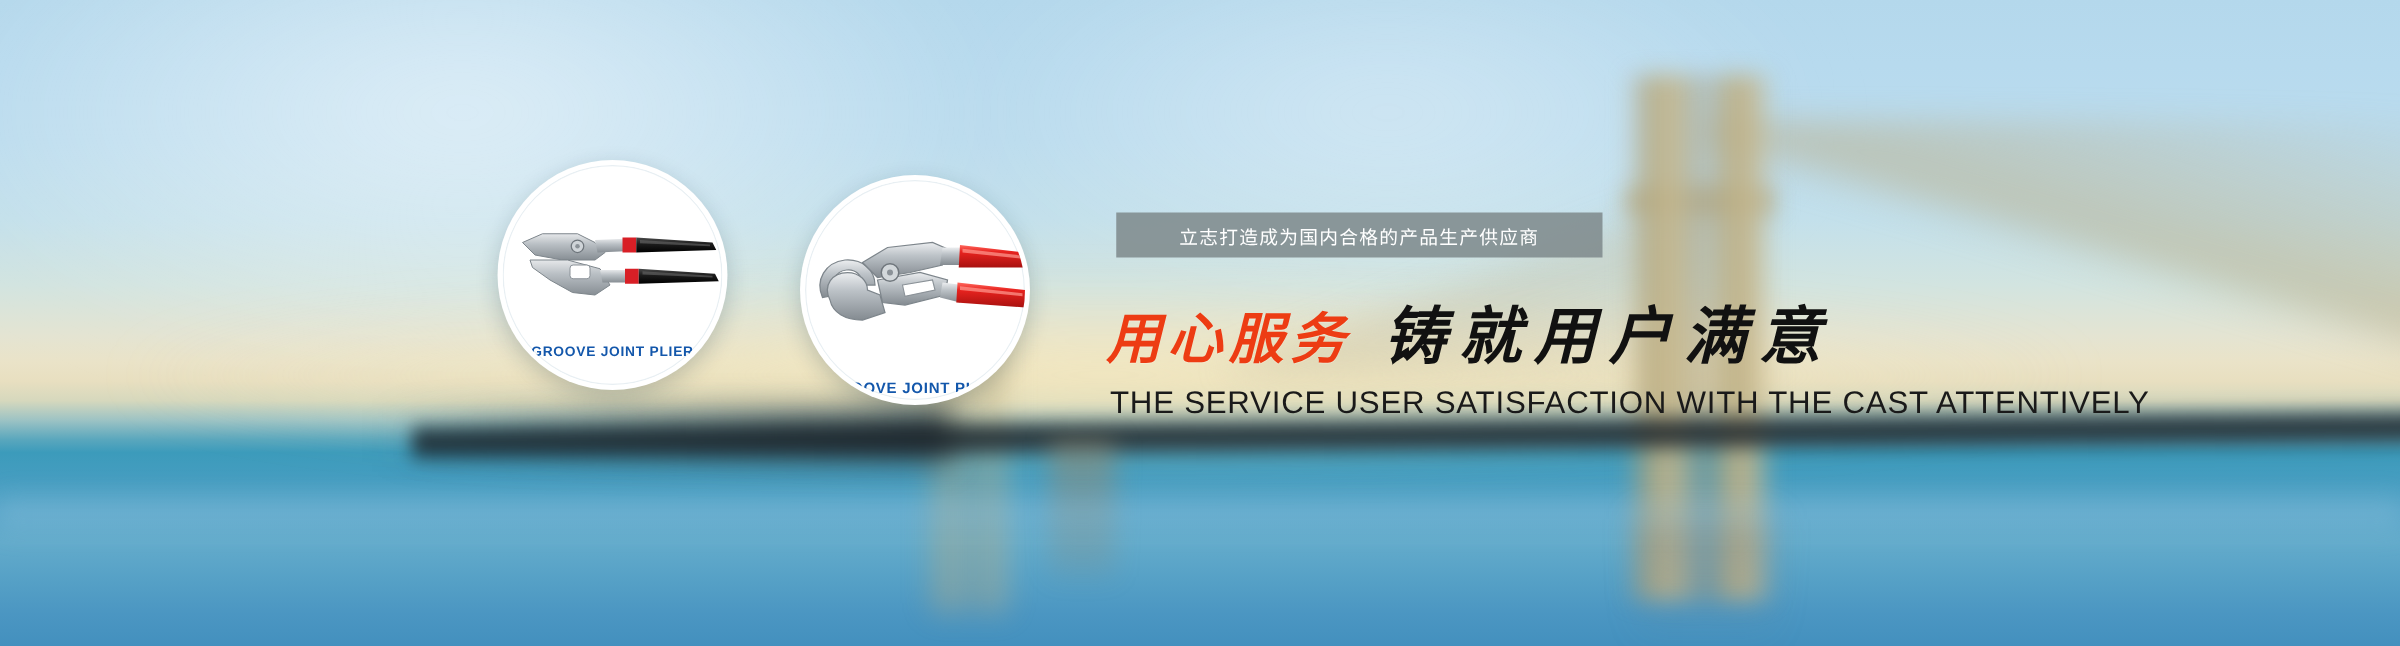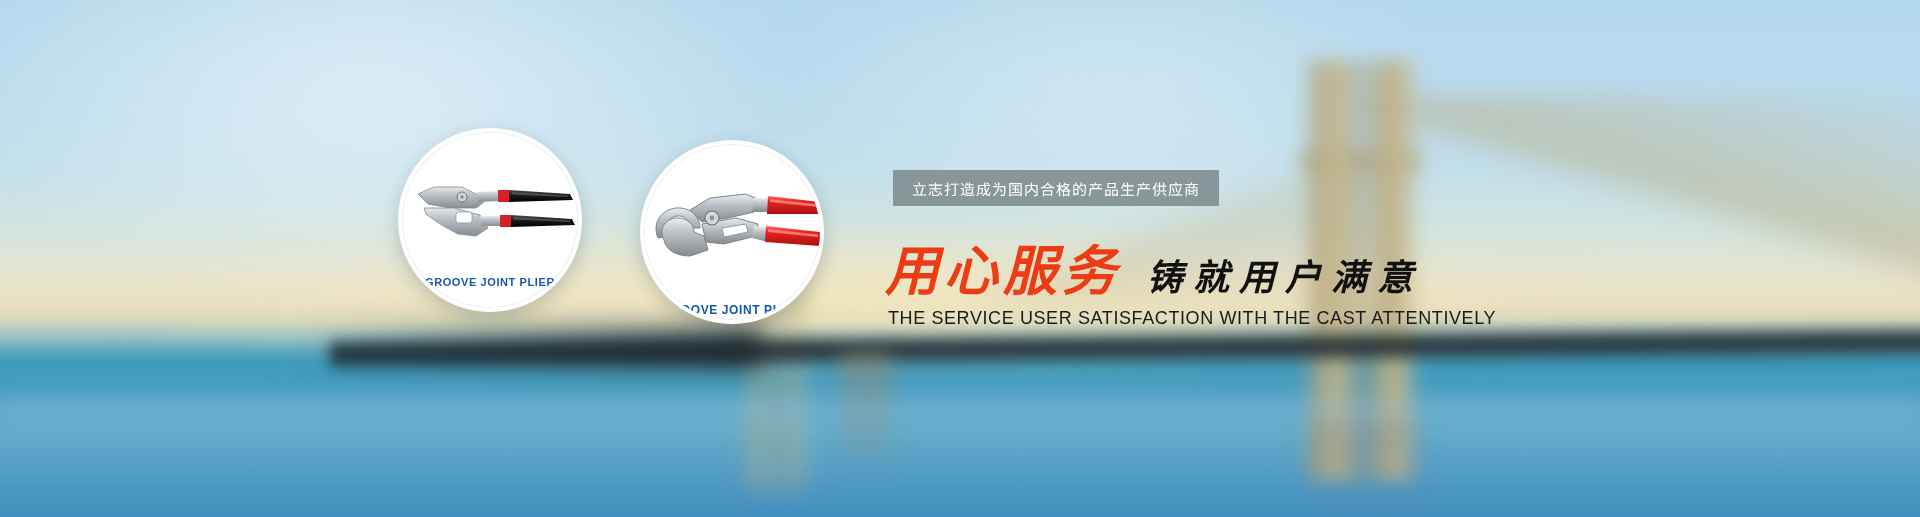--- a/index.html
+++ b/index.html
@@ -173,21 +173,21 @@
   .product-circle--two .product-label{ top:133px; left:50%; transform:translateX(-50%); font-size:12px; }
 
   .plier-art{ position:absolute; }
   .product-circle--one .plier-art{ top:36px; left:8px; }
   .product-circle--two .plier-art{ top:30px; left:6px; }
 
   
   .tagline-bar{
     position:absolute;
     left:893px; top:170px;
-    width:326px; height:36px;
+    width:389px; height:36px;
     background:rgba(128,139,141,.88);
     display:flex; align-items:center; justify-content:center;
   }
   .tagline-bar-text{
     color:#ffffff;
     font-size:15px;
     letter-spacing:1px;
     font-family:"DejaVu Sans", sans-serif;
     white-space:nowrap;
   }
@@ -195,43 +195,43 @@
   
   .headline{
     position:absolute;
     left:885px; top:244px;
     display:flex;
     align-items:baseline;
     white-space:nowrap;
   }
   .headline-red{
     color:#ed3c13;
-    font-size:54px;
+    font-size:44px;
     font-weight:bold;
     letter-spacing:5px;
     font-family:"DejaVu Serif", serif;
     font-style:italic;
     line-height:1;
     text-shadow:0 1px 0 rgba(255,255,255,.25);
   }
   .headline-black{
     color:#111111;
-    font-size:36px;
+    font-size:50px;
     font-weight:bold;
     letter-spacing:10px;
     margin-left:26px;
     font-family:"DejaVu Serif", serif;
     font-style:italic;
     line-height:1;
   }
   .subheadline{
     position:absolute;
     left:888px; top:308px;
     color:#1a1a1a;
-    font-size:18px;
+    font-size:25px;
     letter-spacing:.6px;
     white-space:nowrap;
     font-family:"Liberation Sans", sans-serif;
   }
 </style>
 </head>
 <body>
 
 <div class="banner">
 

